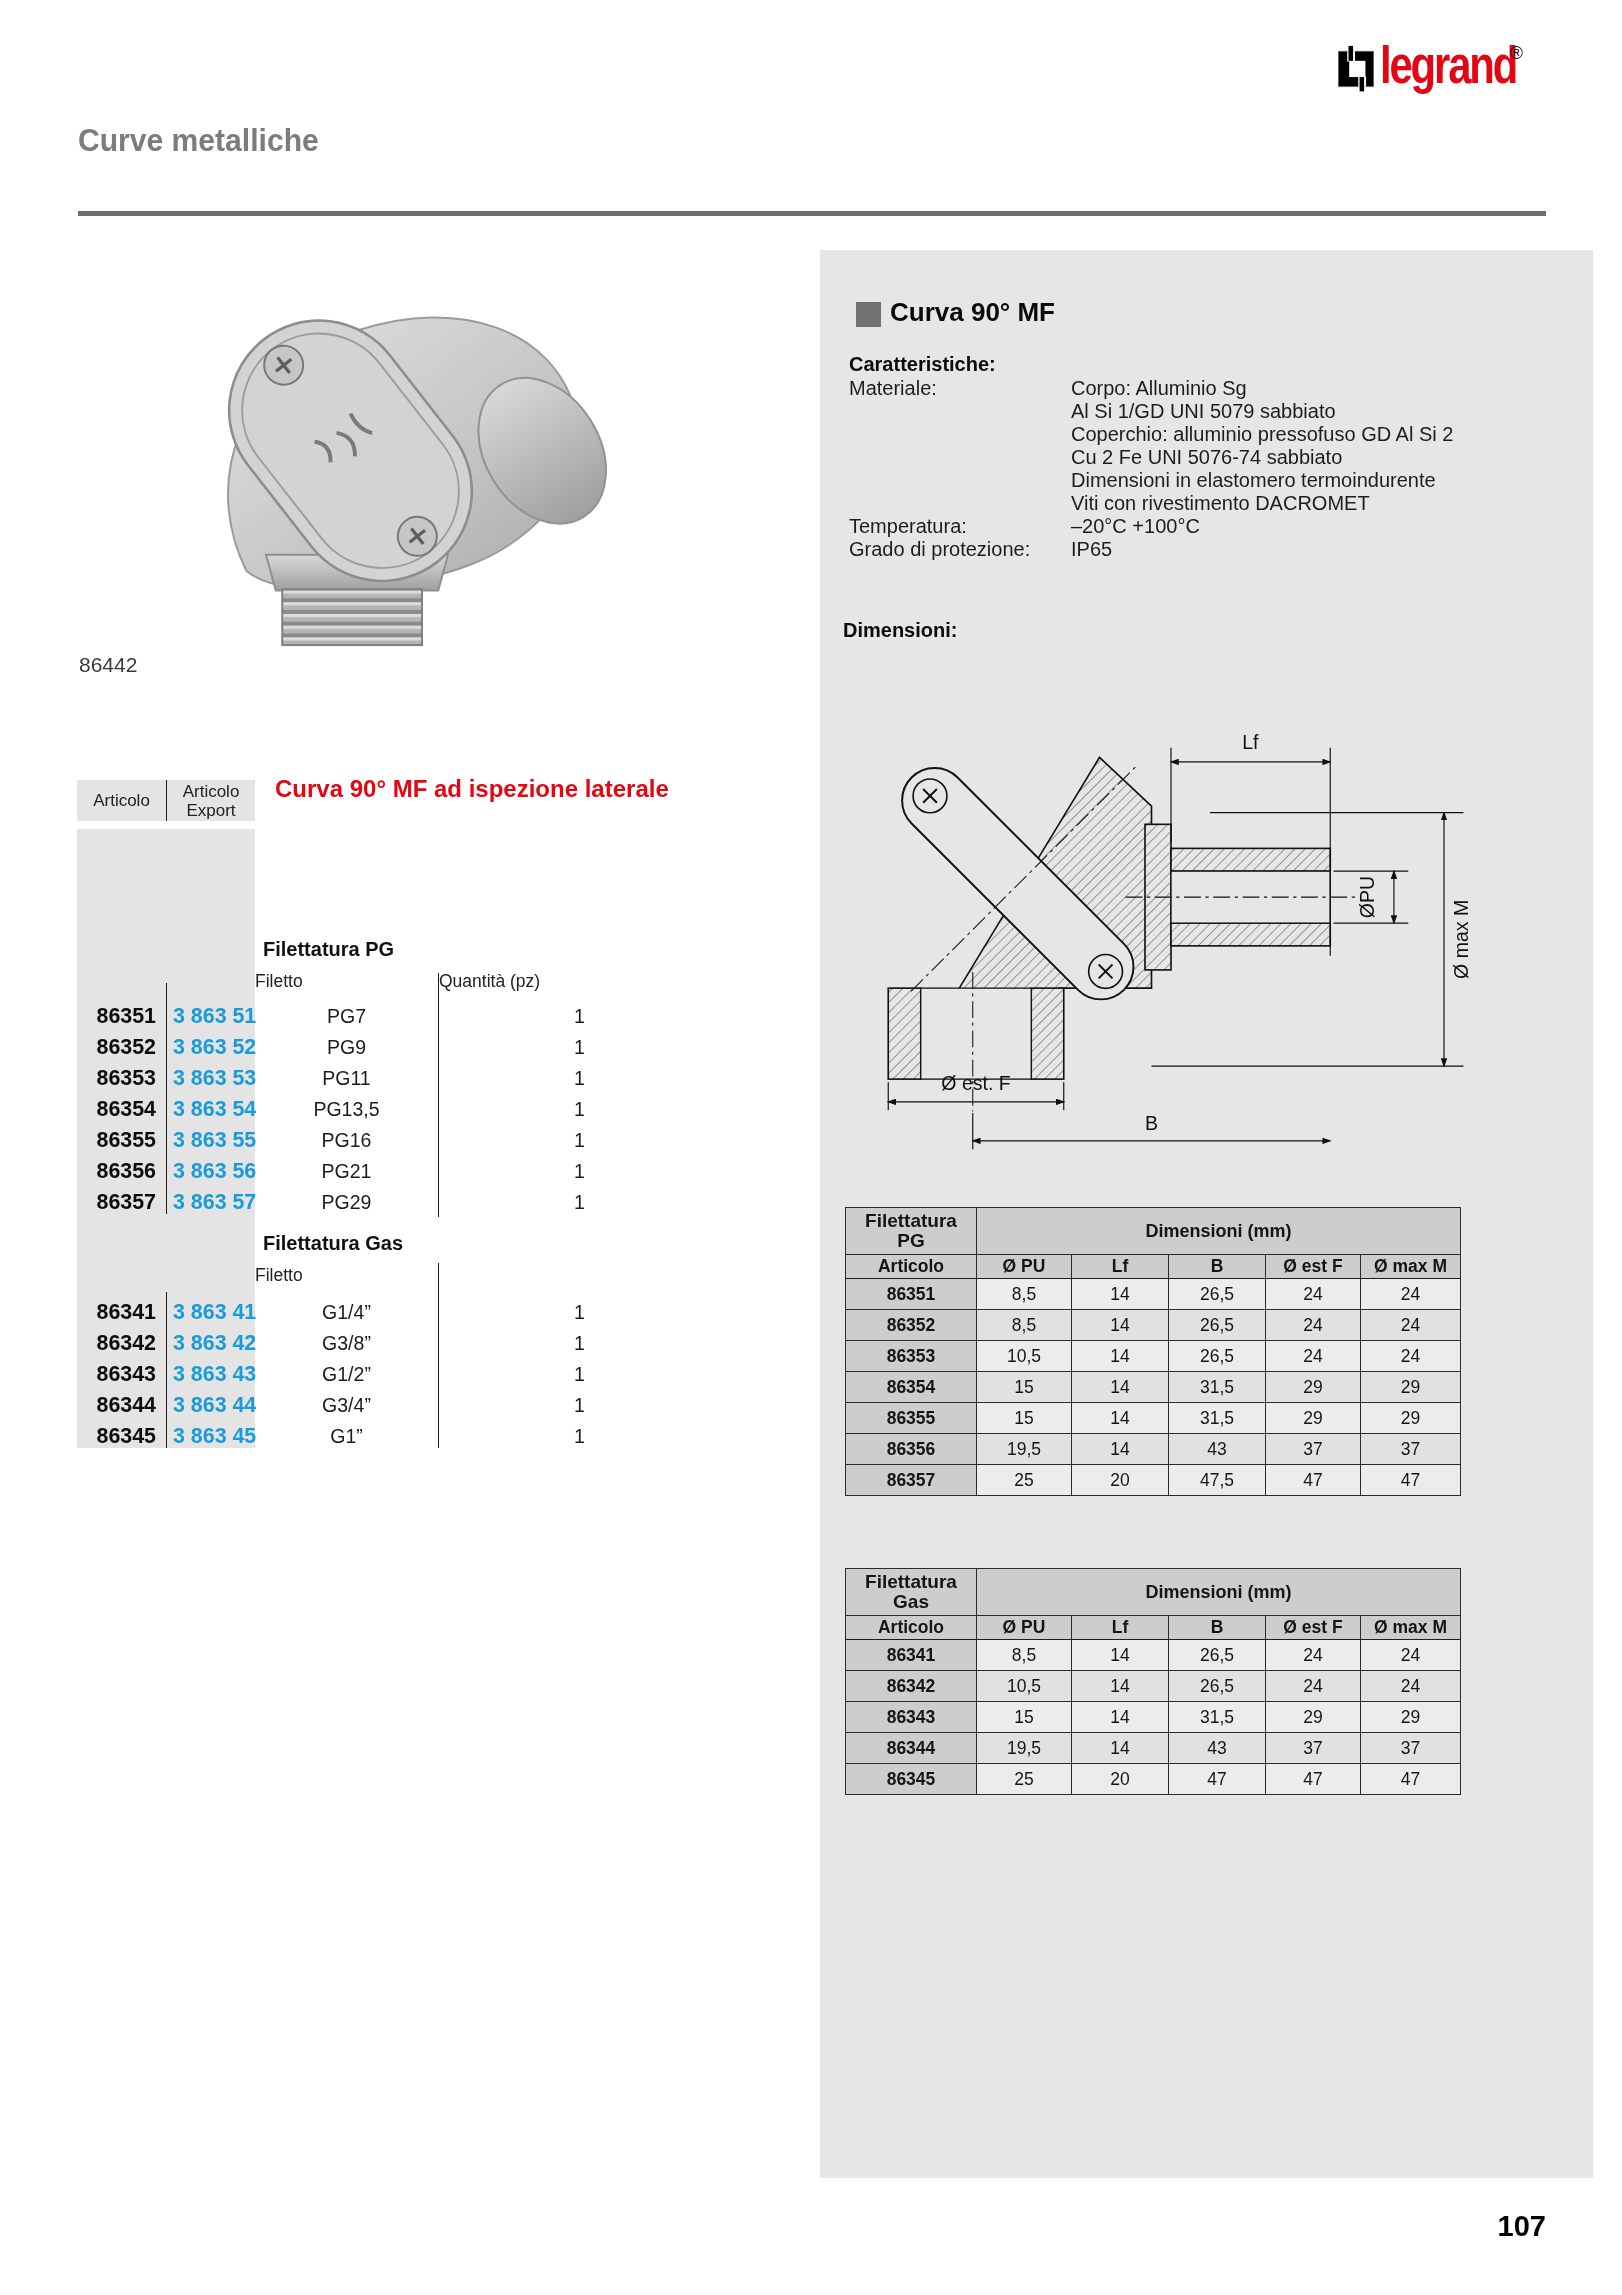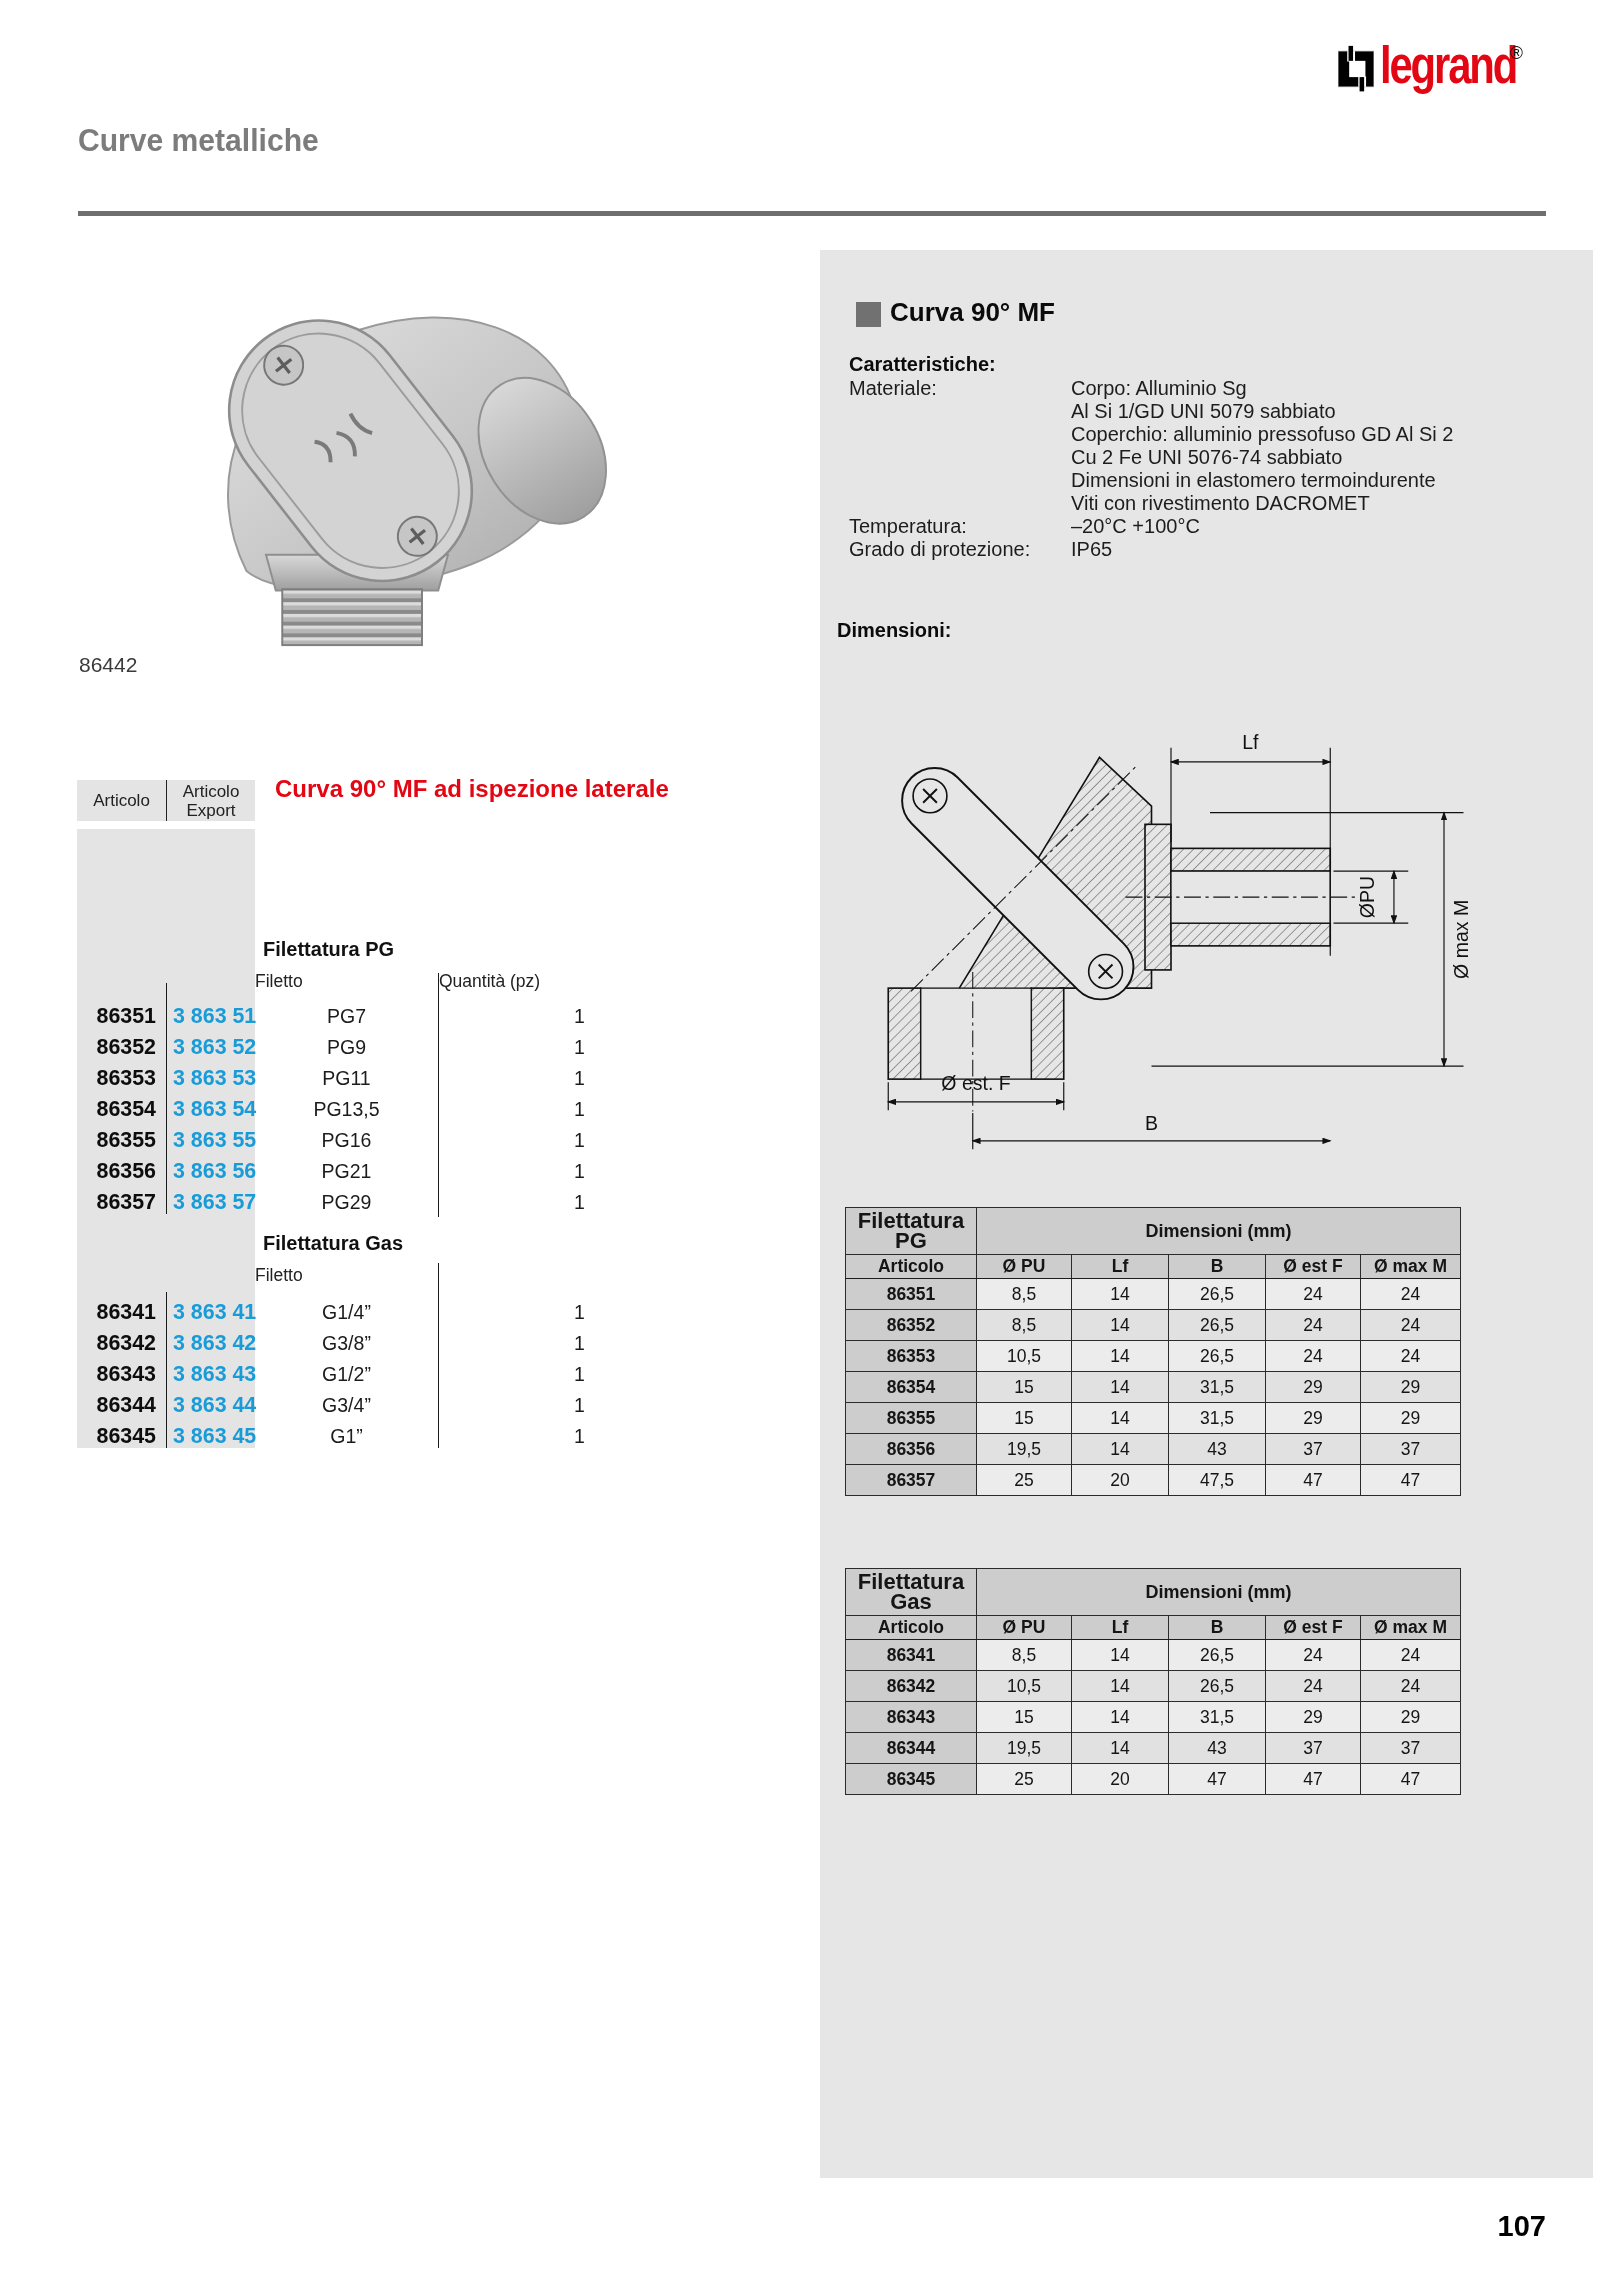--- a/index.html
+++ b/index.html
@@ -42,26 +42,26 @@
   .c-qta{left:363px;width:279px;text-align:center;font-size:19.5px;}
   .vline{width:1.3px;background:#1a1a1a;}
   
   .panel{left:820px;top:250px;width:725px;height:1928px;background:var(--panel);padding-left:48px;}
   .panel .abs{position:absolute;}
   .bullet{left:36px;top:52px;width:25px;height:25px;background:var(--bullet);}
   .ptitle{left:70px;top:47px;font-size:26px;font-weight:bold;color:#0b0b0b;}
   .carat{left:29px;top:103px;font-size:20px;font-weight:bold;color:#0b0b0b;}
   .chars{left:29px;top:127px;display:grid;grid-template-columns:222px auto;
     font-size:20px;line-height:23px;color:#1d1d1d;}
-  .dimslabel{left:17px;top:369px;font-size:20px;font-weight:bold;color:#0b0b0b;}
+  .dimslabel{left:23px;top:369px;font-size:20px;font-weight:bold;color:#0b0b0b;}
   
   .dimtable{border-collapse:collapse;table-layout:fixed;width:616px;}
   .dimtable td,.dimtable th{border:1.3px solid #2b2b2b;text-align:center;vertical-align:middle;
     padding:0;font-family:"Liberation Sans",sans-serif;color:#151515;}
-  .t-group{height:46px;background:var(--thead);font-weight:bold;font-size:22px;
+  .t-group{height:46px;background:var(--thead);font-weight:bold;font-size:19px;
     white-space:pre-line;line-height:20px;}
   .t-dims{background:var(--thead);font-weight:bold;font-size:18px;}
   .t-colh{height:23.4px;background:var(--thead);font-weight:bold;font-size:17.5px;border-bottom:1.9px solid #1d1d1d !important;}
   .t-art{height:30px;background:var(--thead);font-weight:bold;font-size:17.5px;}
   .t-val{height:30px;background:var(--rowlight);font-size:17.5px;color:#2a2a2a;}
   tr.alt .t-val{background:var(--rowdark);}
   .page-number{right:77px;top:2210px;font-size:29px;font-weight:bold;color:#000;}
   svg text{font-family:"Liberation Sans",sans-serif;}
 </style>
 </head>

